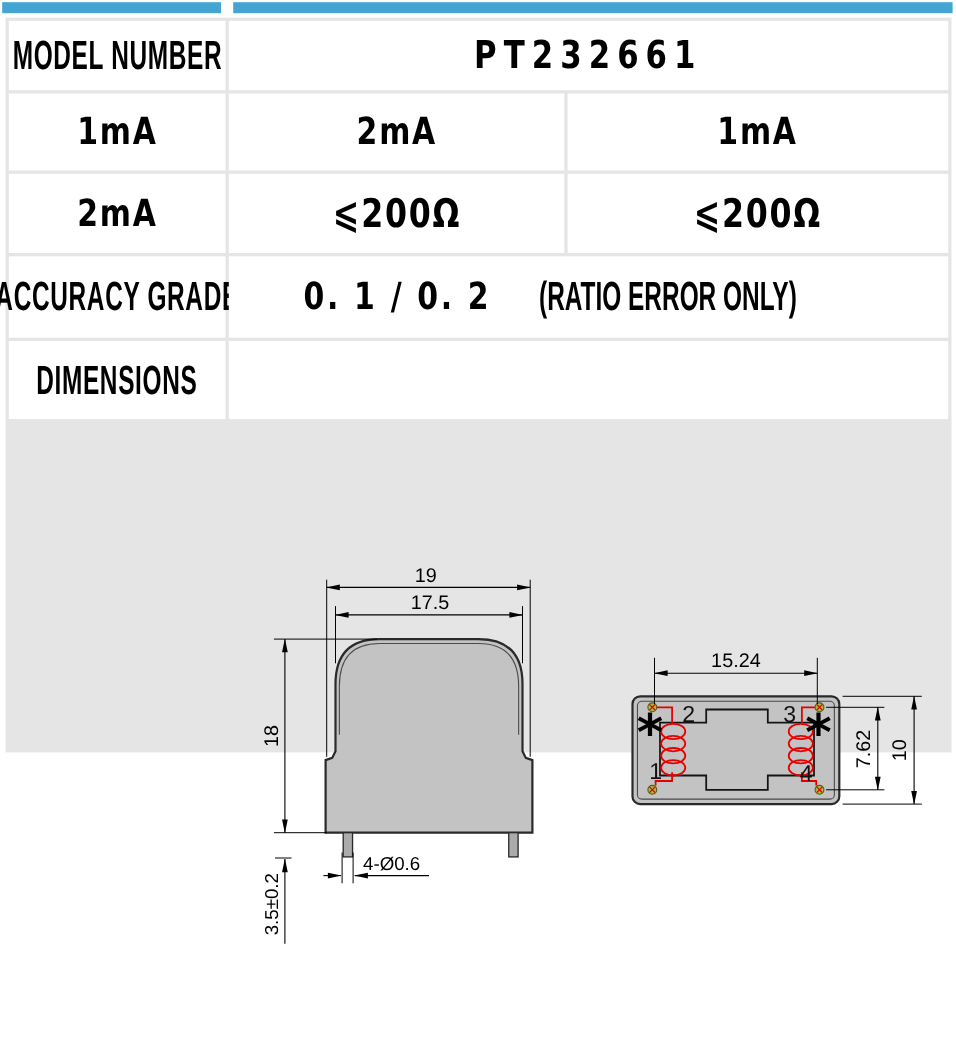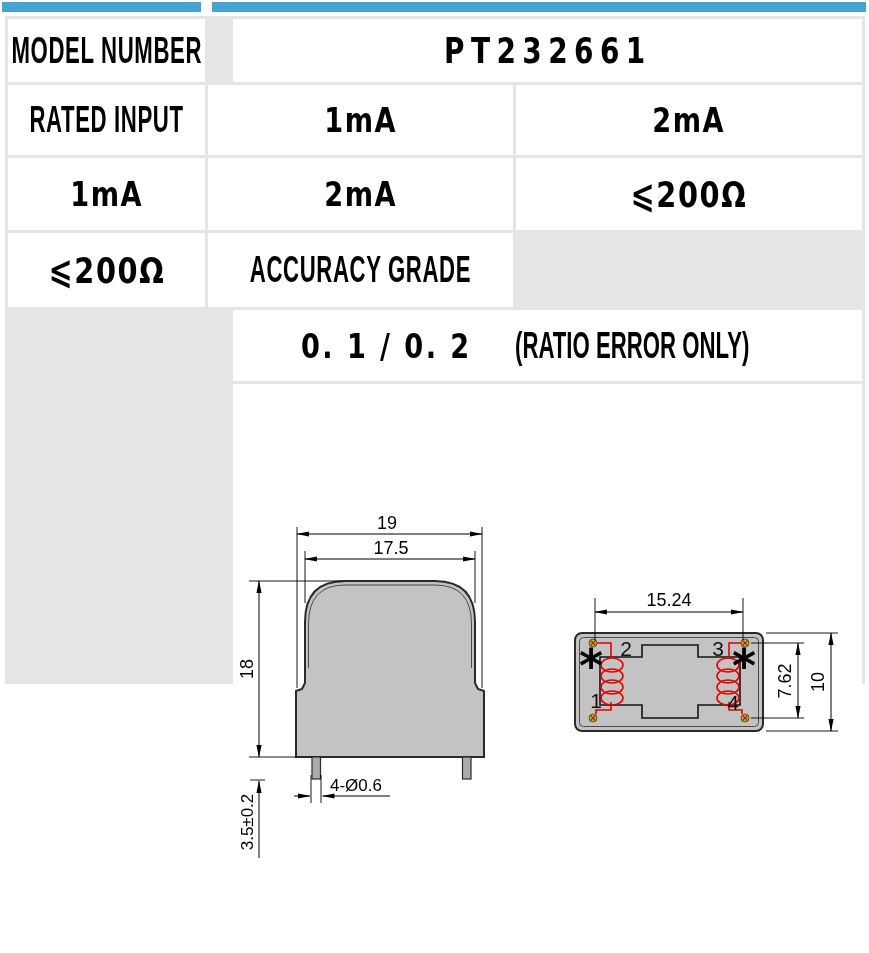--- a/index.html
+++ b/index.html
@@ -7,21 +7,21 @@
          font-family:"Liberation Sans",sans-serif;color:#000;}
   .bar{position:absolute;top:2px;height:10px;background:var(--accent,#44A5D3);}
   .bar-left{left:2px;width:199px;}
   .bar-right{left:212px;width:654px;}
 
   .spec{position:absolute;left:5px;top:16px;width:860px;height:668px;
         background:#e5e5e5;display:grid;box-sizing:border-box;padding:3px;gap:3px;
         grid-template-columns:197px 305px 346px;
         grid-template-rows:63px 70px 72px 74px 71px 561px;}
   .cell{background:#fff;display:flex;align-items:center;justify-content:center;overflow:visible;}
-  .span2{grid-column:2/4;margin-left:25px;}
+  .span2{grid-column:2/4;}
   .lab{display:inline-block;transform:scaleX(0.60);white-space:nowrap;
        font-weight:bold;font-size:37px;letter-spacing:1px;}
   .val{display:inline-block;transform:scaleX(0.80);white-space:nowrap;
        font-family:"DejaVu Sans",sans-serif;font-weight:bold;font-size:34px;letter-spacing:2px;}
   .model{font-size:35px;letter-spacing:8px;}
   .load{font-size:36px;}
   .cell-acc{position:relative;text-align:right;}
   .acc-num{position:absolute;left:68px;top:50%;transform:translateY(-50%) scaleX(0.80);
            transform-origin:left center;font-family:"DejaVu Sans",sans-serif;font-weight:bold;
            font-size:34px;letter-spacing:3px;white-space:nowrap;}
@@ -56,23 +56,20 @@
   <div class="spec">
 
     <div class="cell">
       <span class="lab">MODEL NUMBER</span>
     </div>
     <div class="cell span2">
       <span class="val model">PT232661</span>
     </div>
 
     <div class="cell">
-      <span class="lab">RATED INPUT</span>
-    </div>
-    <div class="cell">
       <span class="val">1mA</span>
     </div>
     <div class="cell">
       <span class="val">2mA</span>
     </div>
 
     <div class="cell">
       <span class="val">1mA</span>
     </div>
     <div class="cell">
@@ -87,20 +84,23 @@
     </div>
 
     <div class="cell">
       <span class="lab">ACCURACY GRADE</span>
     </div>
     <div class="cell span2 cell-acc">
       <span class="acc-num">0. 1 / 0. 2</span>
       <span class="acc-note">(RATIO ERROR ONLY)</span>
     </div>
 
+    <div class="cell">
+      <span class="lab">DIMENSIONS</span>
+    </div>
     <div class="cell span2"></div>
   </div>
 
   <svg class="overlay" width="869" height="953" viewBox="0 0 869 953">
     <defs>
       <marker id="arr" viewBox="0 0 12 6" refX="11.5" refY="3" markerWidth="13" markerHeight="6.5" orient="auto-start-reverse" markerUnits="userSpaceOnUse">
         <path class="arrfill" d="M0.5,0.6 L12,3 L0.5,5.4 Z"></path>
       </marker>
     </defs>
 

